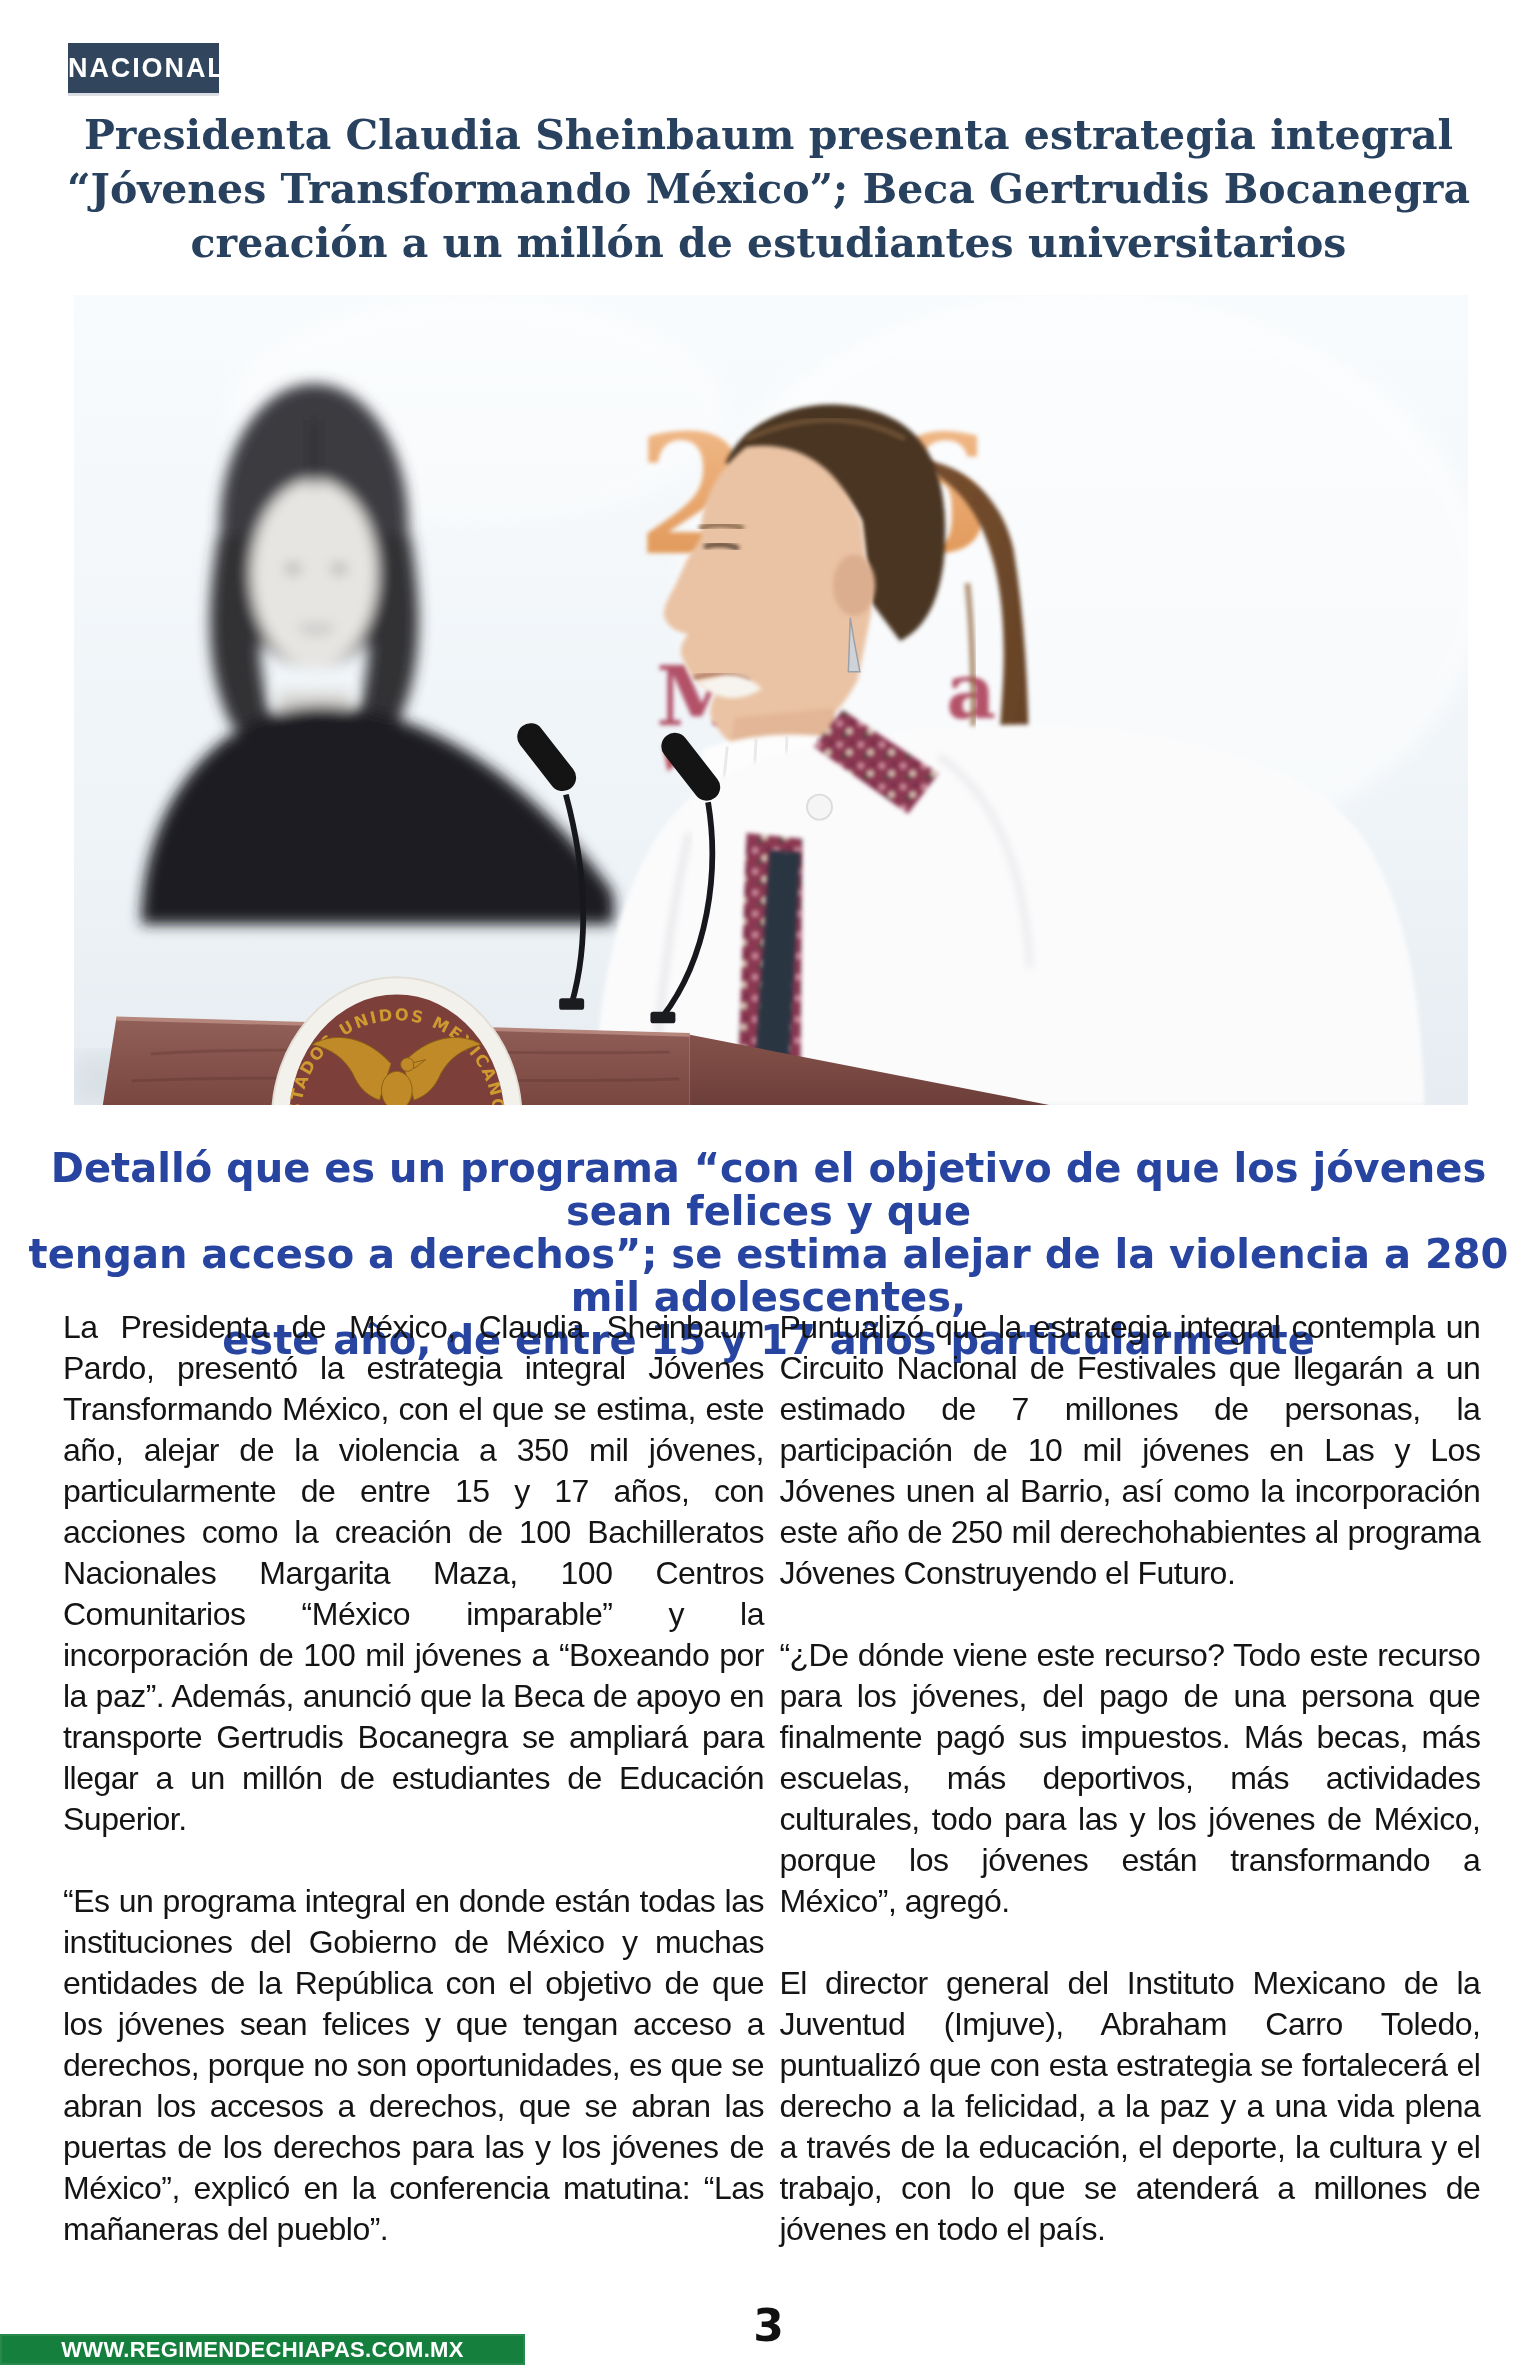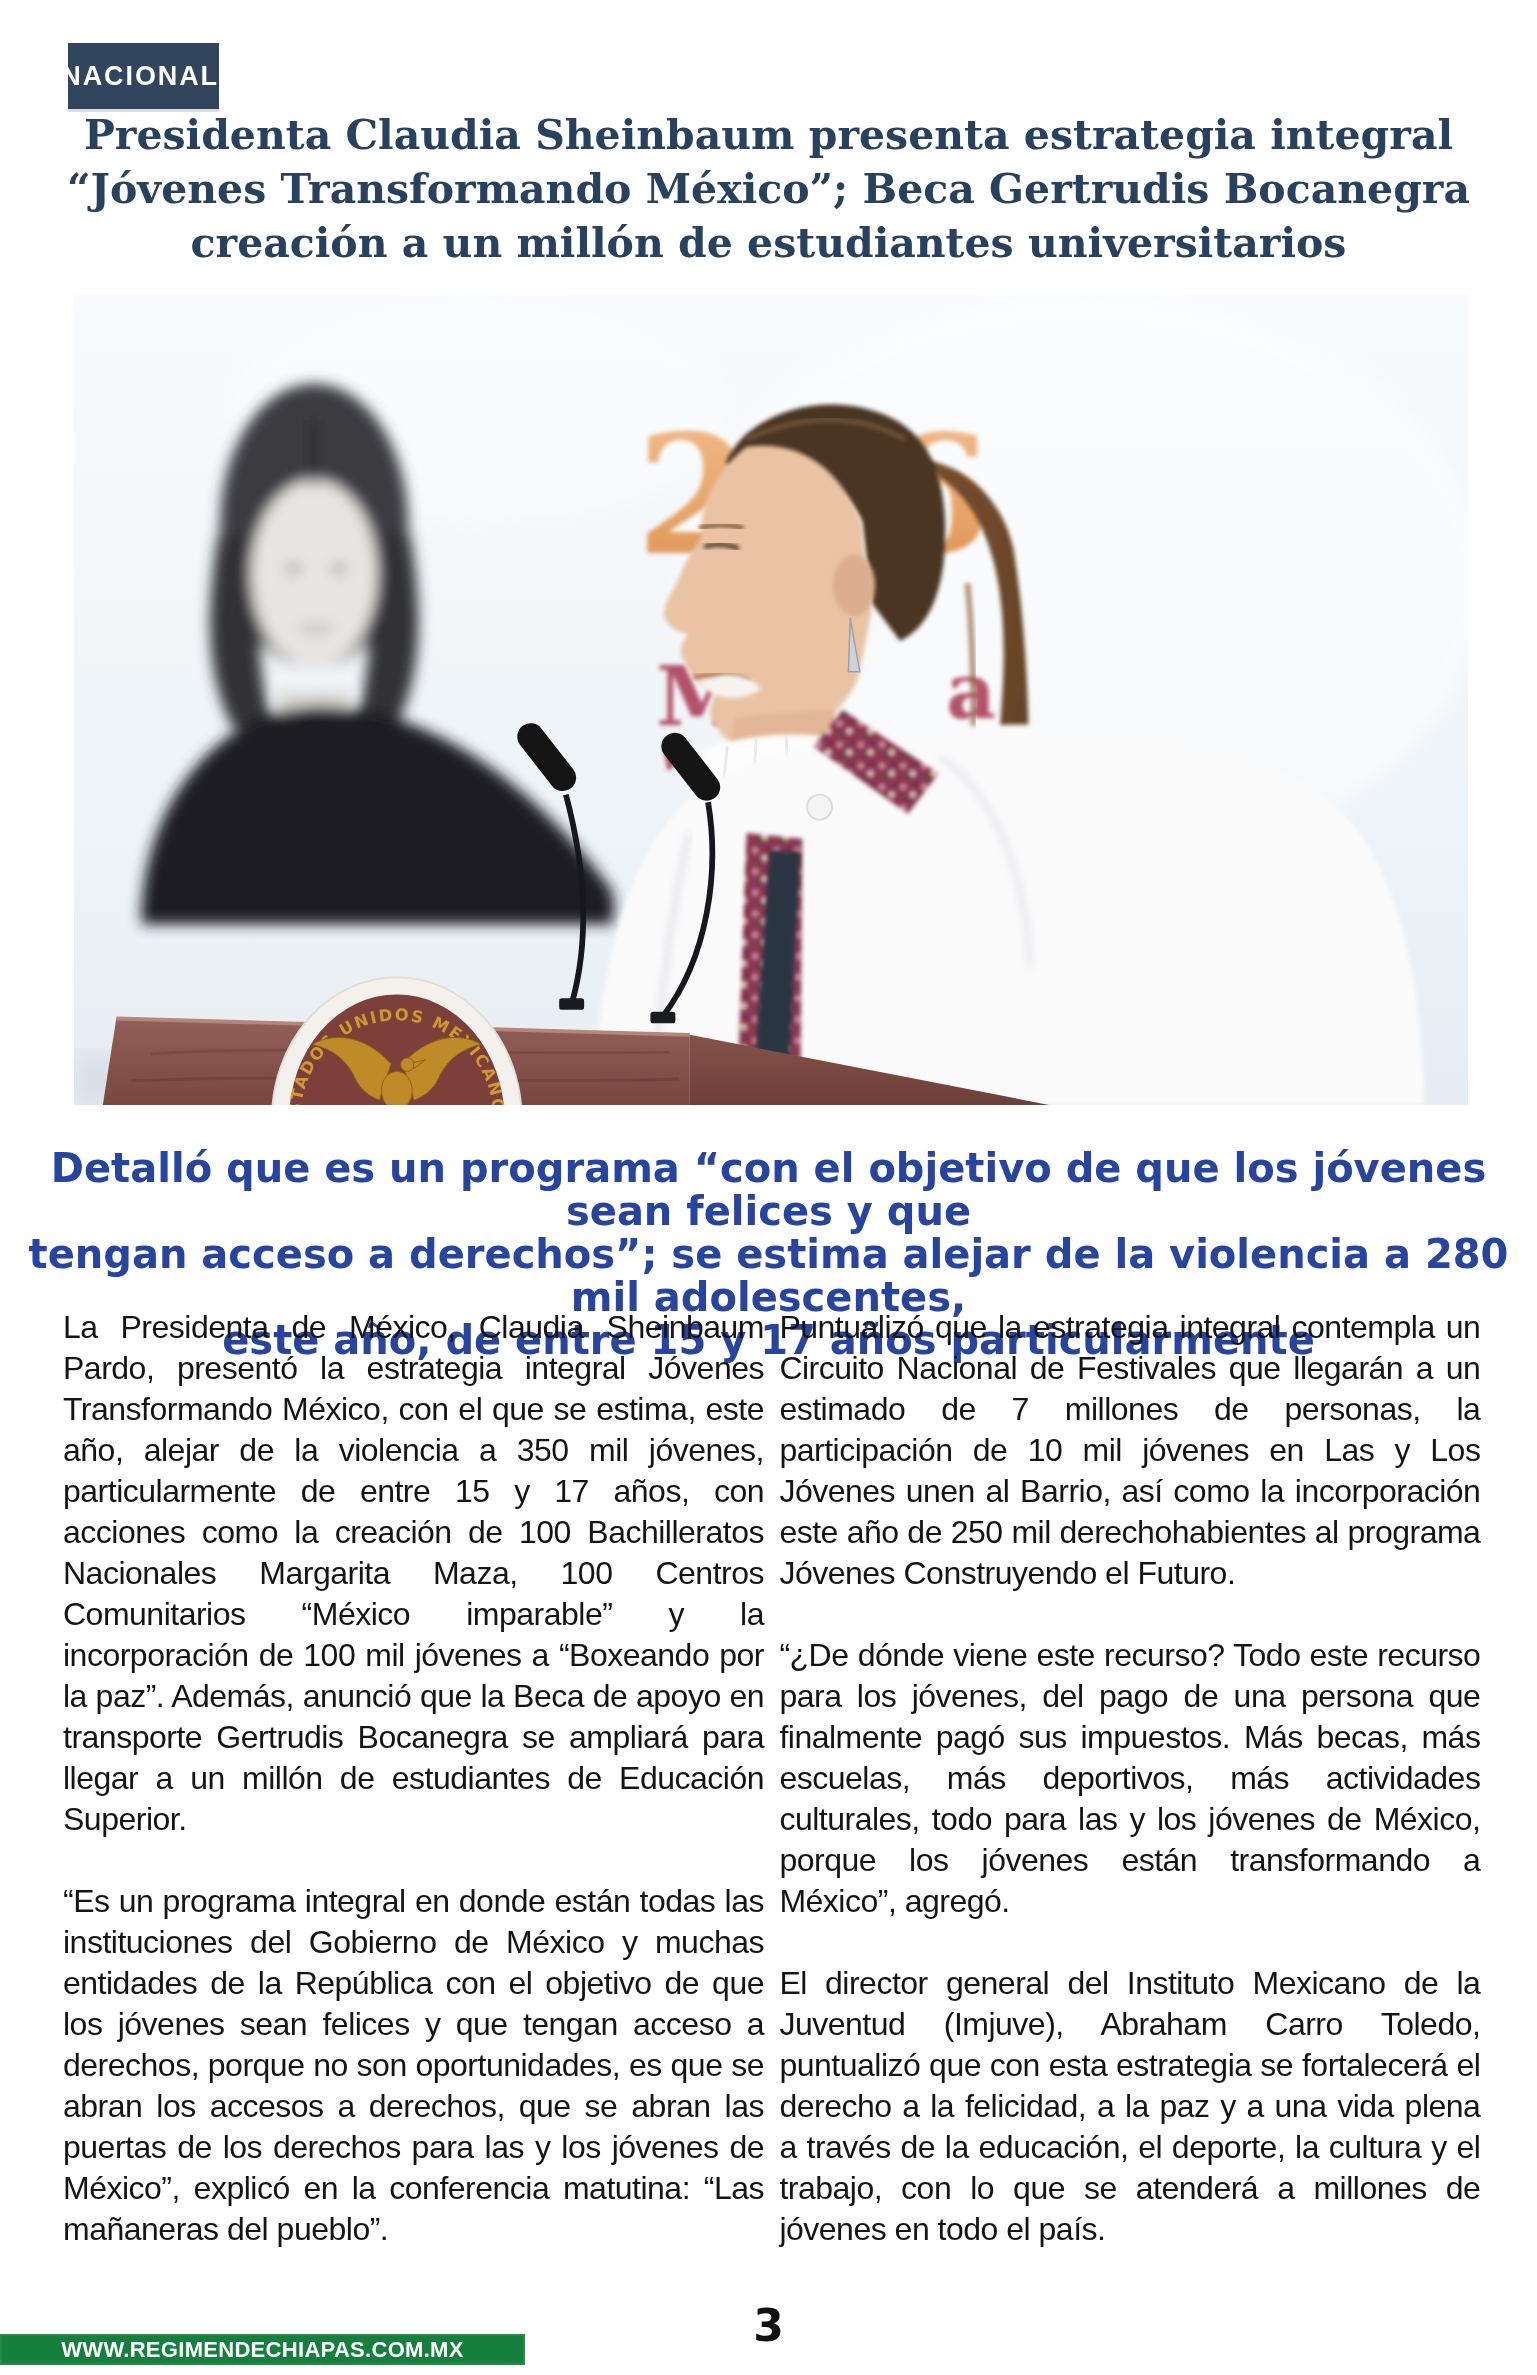--- a/index.html
+++ b/index.html
@@ -1,22 +1,22 @@
 <!DOCTYPE html>
 <html><head>
 <meta charset="utf-8">
 <style>
   html,body{margin:0;padding:0;background:#ffffff;}
   .page{
     position:relative;width:1537px;height:2376px;background:#ffffff;overflow:hidden;
     font-family:"Liberation Sans",sans-serif;
   }
   .badge{
-    position:absolute;left:68px;top:43px;width:151px;height:66px;
-    background:#31465d;display:flex;align-items:center;justify-content:flex-end;
+    position:absolute;left:68px;top:43px;width:151px;height:50px;
+    background:#31465d;display:flex;align-items:center;justify-content:flex-start;
     box-shadow:0 2.9px 0 rgba(170,180,192,.45);
   }
   .badge span{
     color:#ffffff;font-size:27px;font-weight:bold;letter-spacing:1.9px;
     font-family:"Liberation Sans",sans-serif;
   }
   .headline{
     position:absolute;left:0;right:0;top:108px;margin:0;text-align:center;
     color:#27415f;font-family:"DejaVu Serif",serif;font-weight:bold;
     font-size:41px;line-height:54px;

